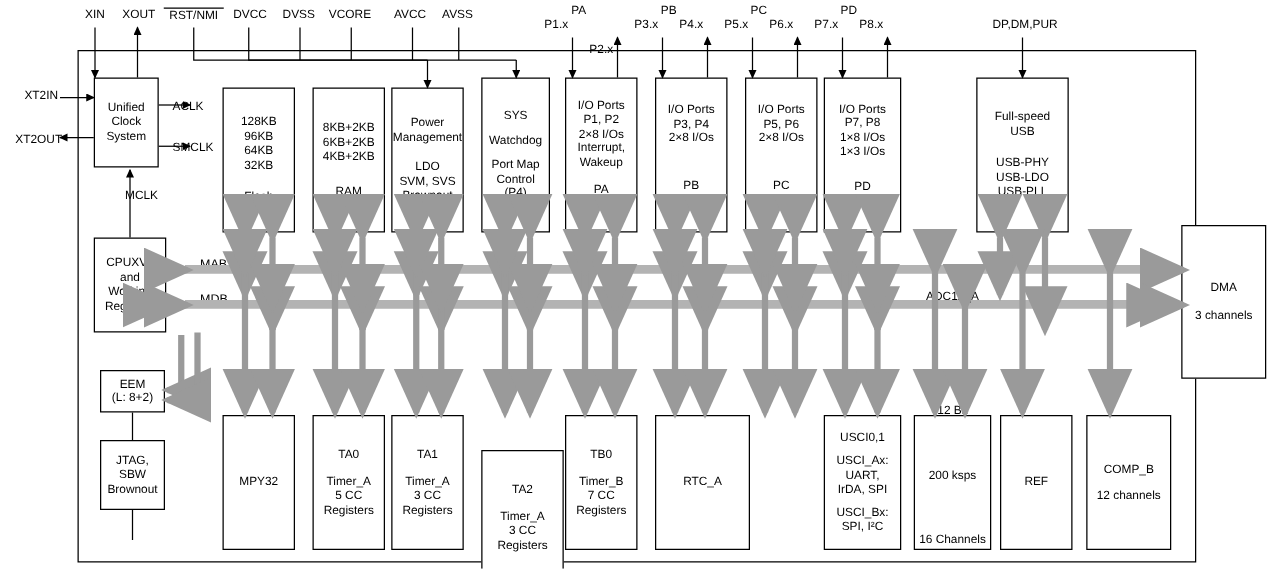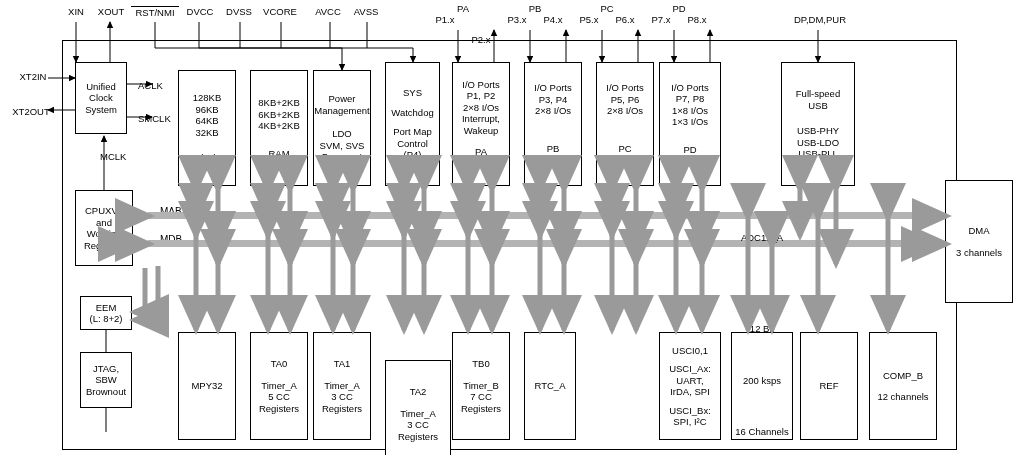--- a/index.html
+++ b/index.html
@@ -203,21 +203,21 @@
   </div>
 
   <div class="blk" style="left:452px;top:332px;width:58px;height:108px;">
     <span class="ln">TB0</span>
     <span class="ln" style="height:10px;"></span>
     <span class="ln">Timer_B</span>
     <span class="ln">7 CC</span>
     <span class="ln">Registers</span>
   </div>
 
-  <div class="blk" style="left:524px;top:332px;width:52px;height:108px;">
+  <div class="blk" style="left:524px;top:332px;width:76px;height:108px;">
     <span class="ln">RTC_A</span>
   </div>
 
 
   <div class="blk" style="left:659px;top:332px;width:62px;height:108px;">
     <span class="ln">USCI0,1</span>
     <span class="ln" style="height:7px;"></span>
     <span class="ln">USCI_Ax:</span>
     <span class="ln">UART,</span>
     <span class="ln">IrDA, SPI</span>

